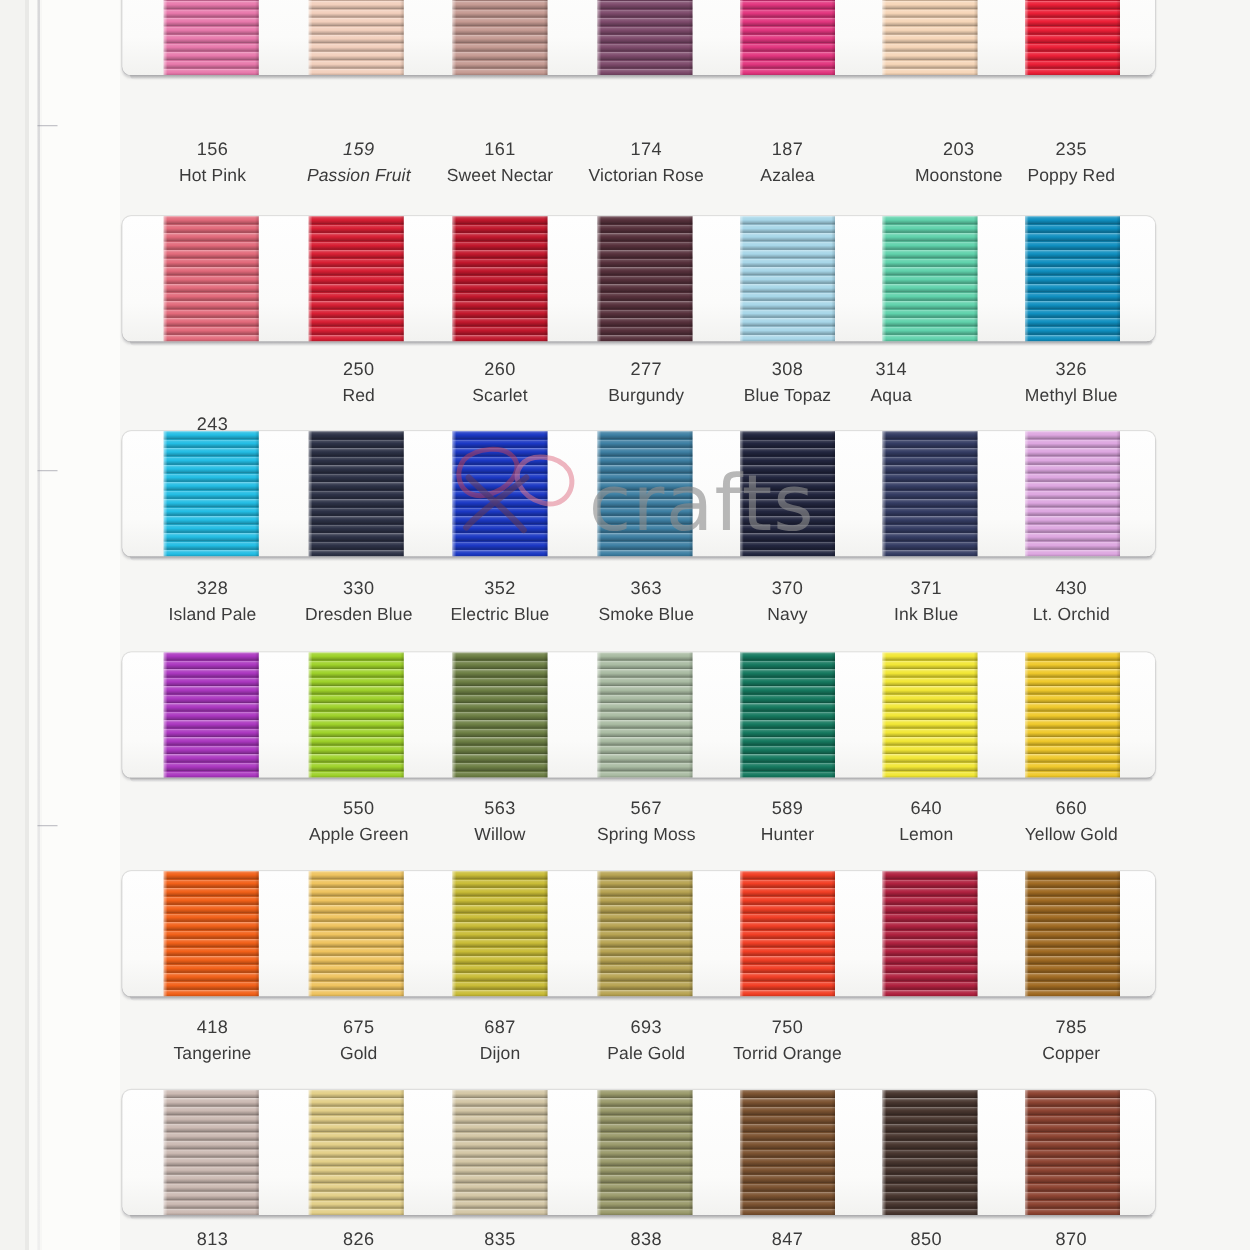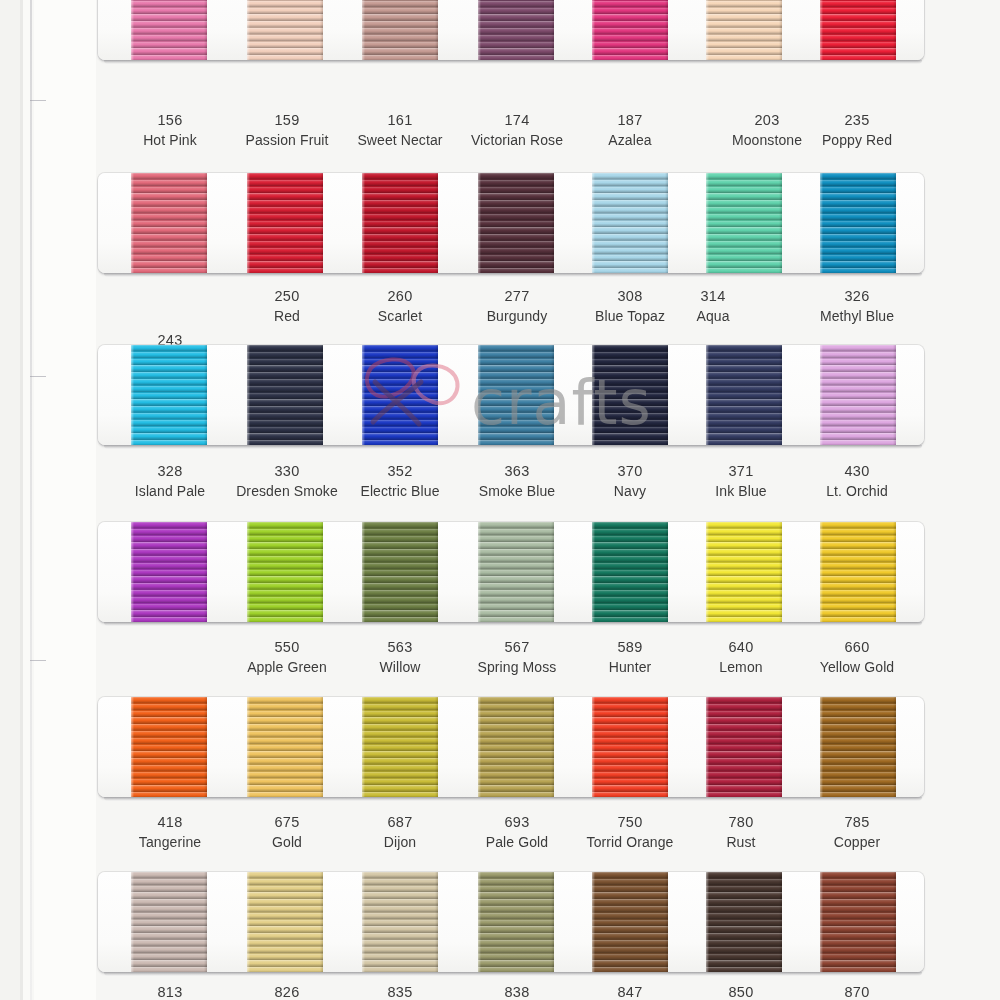--- a/index.html
+++ b/index.html
@@ -189,21 +189,21 @@
             <div class="edge-r"></div>
           </div>
         </div>
         <div class="strip-shadow" style="top: 100px;"></div>
       </div>
       <div class="labels" style="position: absolute; top: 110px;">
         <div class="label" style="left: 95px;">
           <span class="code">156</span>
           <span class="name">Hot Pink</span>
         </div>
-        <div class="label" style="left: 212px;">
+        <div class="label" style="left: 212px; font-style: italic;">
           <span class="code">159</span>
           <span class="name">Passion Fruit</span>
         </div>
         <div class="label" style="left: 325px;">
           <span class="code">161</span>
           <span class="name">Sweet Nectar</span>
         </div>
         <div class="label" style="left: 442px;">
           <span class="code">174</span>
           <span class="name">Victorian Rose</span>
@@ -331,21 +331,21 @@
         </div>
         <div class="strip-shadow" style="top: 100px;"></div>
       </div>
       <div class="labels" style="position: absolute; top: 461px;">
         <div class="label" style="left: 95px;">
           <span class="code">328</span>
           <span class="name">Island Pale</span>
         </div>
         <div class="label" style="left: 212px;">
           <span class="code">330</span>
-          <span class="name">Dresden Smoke</span>
+          <span class="name">Dresden Blue</span>
         </div>
         <div class="label" style="left: 325px;">
           <span class="code">352</span>
           <span class="name">Electric Blue</span>
         </div>
         <div class="label" style="left: 442px;">
           <span class="code">363</span>
           <span class="name">Smoke Blue</span>
         </div>
         <div class="label" style="left: 555px;">
@@ -480,24 +480,20 @@
           <span class="code">687</span>
           <span class="name">Dijon</span>
         </div>
         <div class="label" style="left: 442px;">
           <span class="code">693</span>
           <span class="name">Pale Gold</span>
         </div>
         <div class="label" style="left: 555px;">
           <span class="code">750</span>
           <span class="name">Torrid Orange</span>
-        </div>
-        <div class="label" style="left: 666px;">
-          <span class="code">780</span>
-          <span class="name">Rust</span>
         </div>
         <div class="label" style="left: 782px;">
           <span class="code">785</span>
           <span class="name">Copper</span>
         </div>
       </div>
       <div class="row" style="top: 872px;">
         <div class="strip">
           <div class="ribbon" title="813 Vanilla" style="left: 33px; background: rgb(203, 185, 178);">
             <div class="rib"></div>

